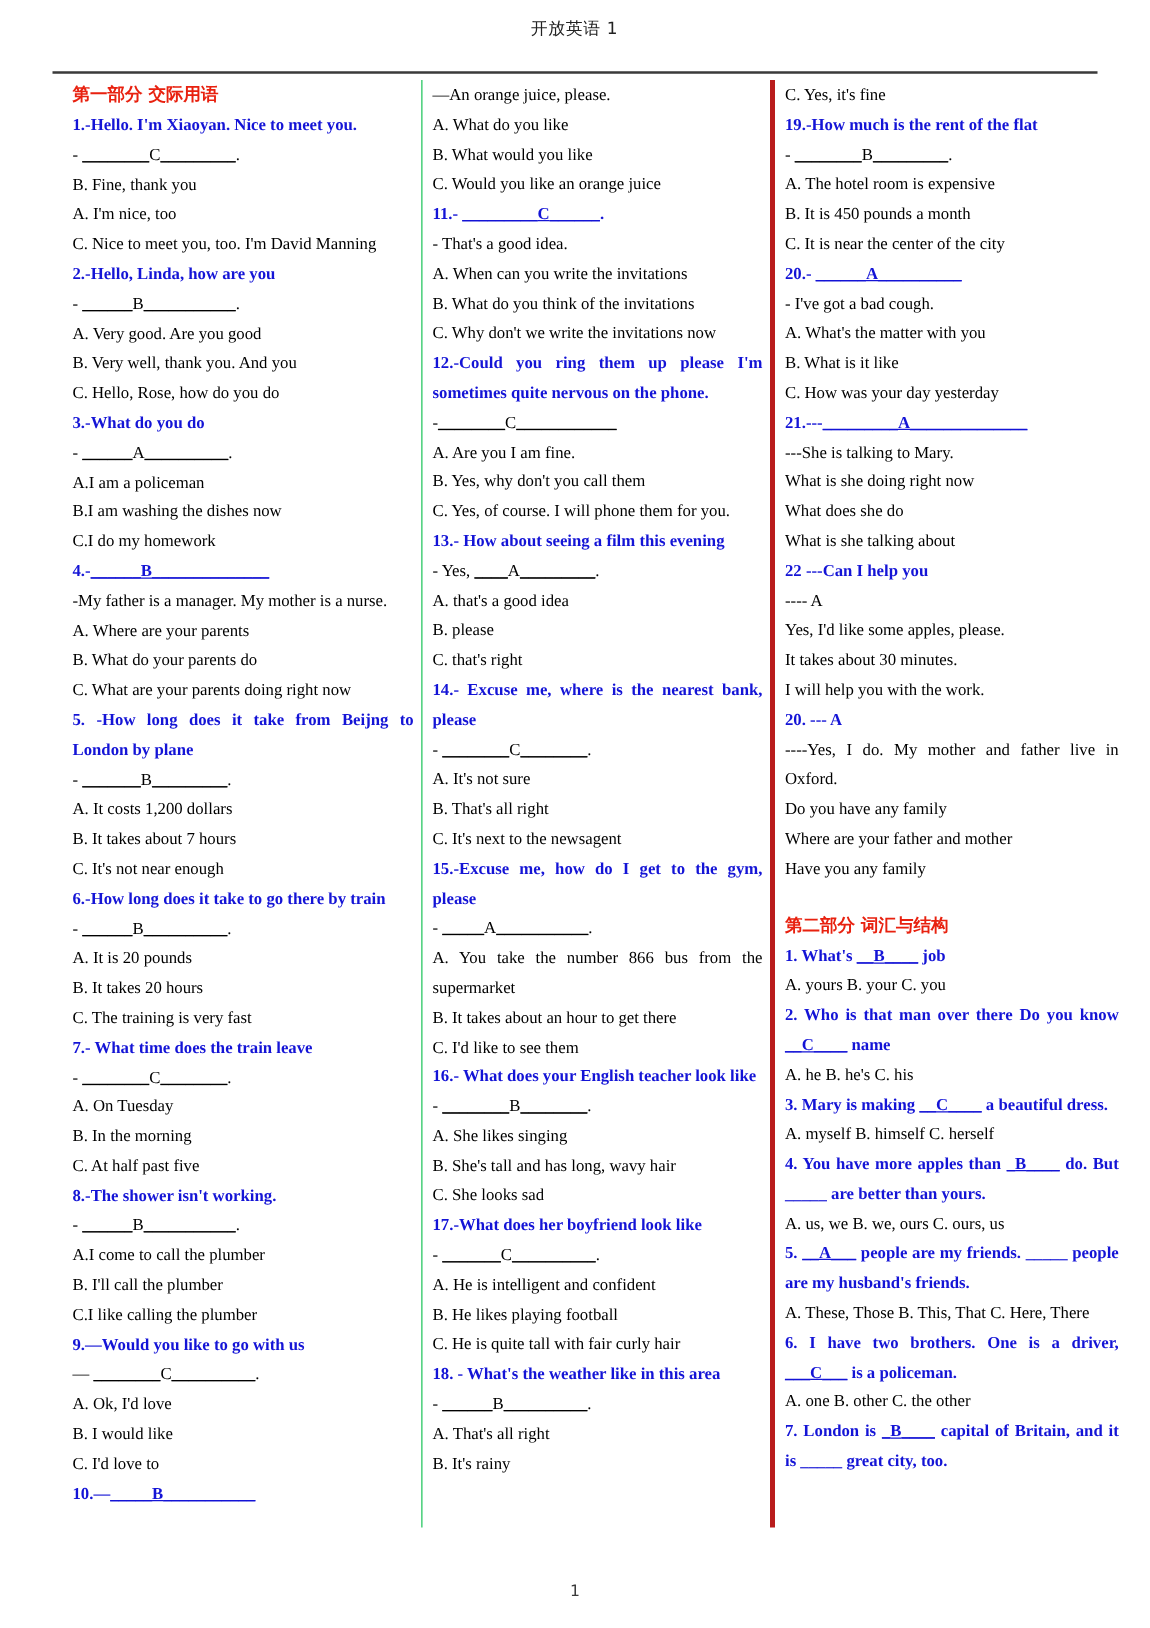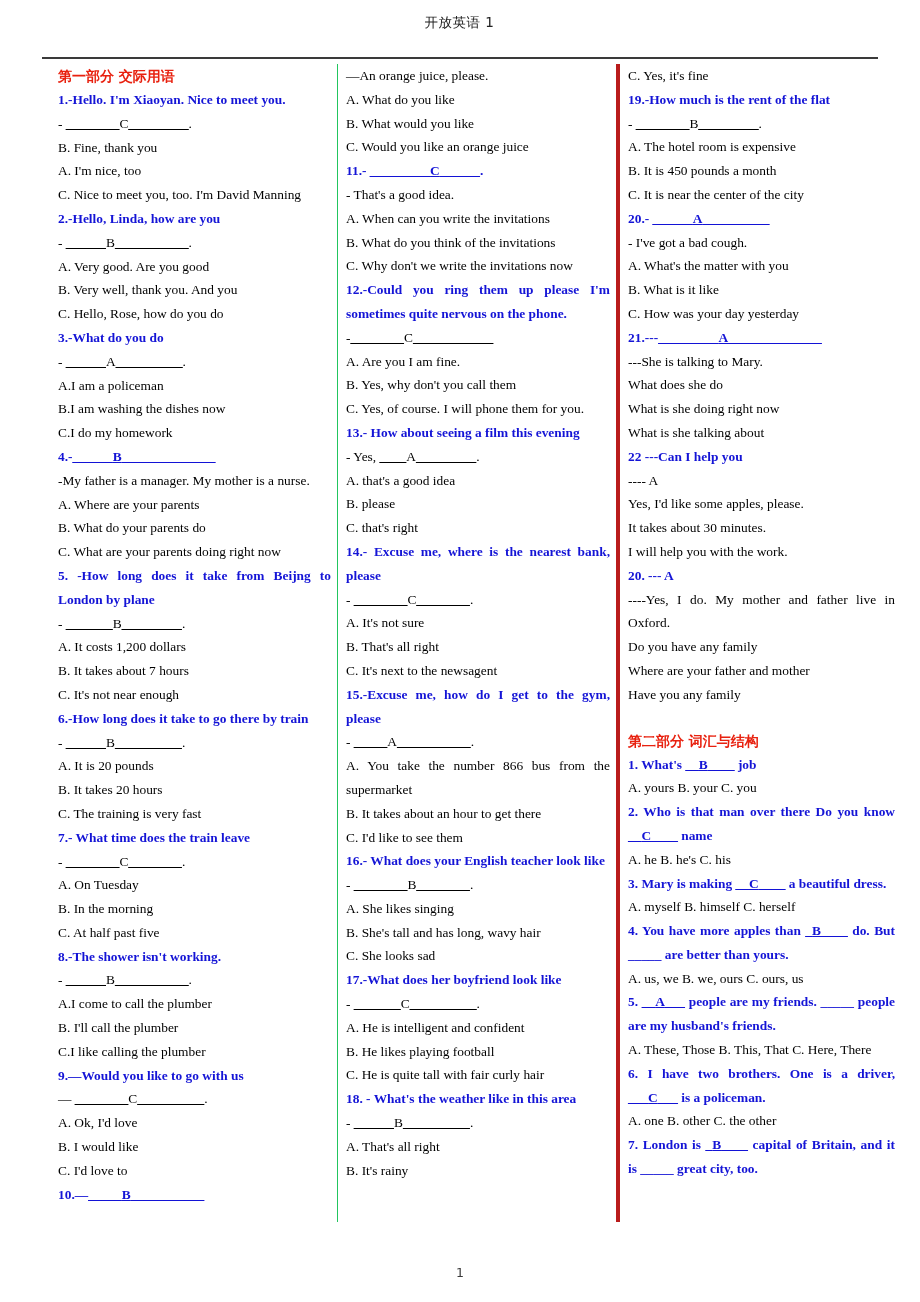--- a/index.html
+++ b/index.html
@@ -231,22 +231,22 @@
         <div class="line ans">A. The hotel room is expensive</div>
         <div class="line ans">B. It is 450 pounds a month</div>
         <div class="line ans">C. It is near the center of the city</div>
         <div class="line q"><span>20.- </span><span class="blank-blue">______</span><span class="blank-blue">A</span><span class="blank-blue">__________</span></div>
         <div class="line ans">- I've got a bad cough.</div>
         <div class="line ans">A. What's the matter with you</div>
         <div class="line ans">B. What is it like</div>
         <div class="line ans">C. How was your day yesterday</div>
         <div class="line q"><span>21.---</span><span class="blank-blue">_________</span><span class="blank-blue">A</span><span class="blank-blue">______________</span></div>
         <div class="line ans">---She is talking to Mary.</div>
+        <div class="line ans">What is she doing right now</div>
         <div class="line ans">What does she do</div>
-        <div class="line ans">What is she doing right now</div>
         <div class="line ans">What is she talking about</div>
         <div class="line q">22 ---Can I help you</div>
         <div class="line ans">---- A</div>
         <div class="line ans">Yes, I'd like some apples, please.</div>
         <div class="line ans">It takes about 30 minutes.</div>
         <div class="line ans">I will help you with the work.</div>
         <div class="line q">20. --- A</div>
         <div class="line ans just">----Yes, I do. My mother and father live in Oxford.</div>
         <div class="line ans">Do you have any family</div>
         <div class="line ans">Where are your father and mother</div>

